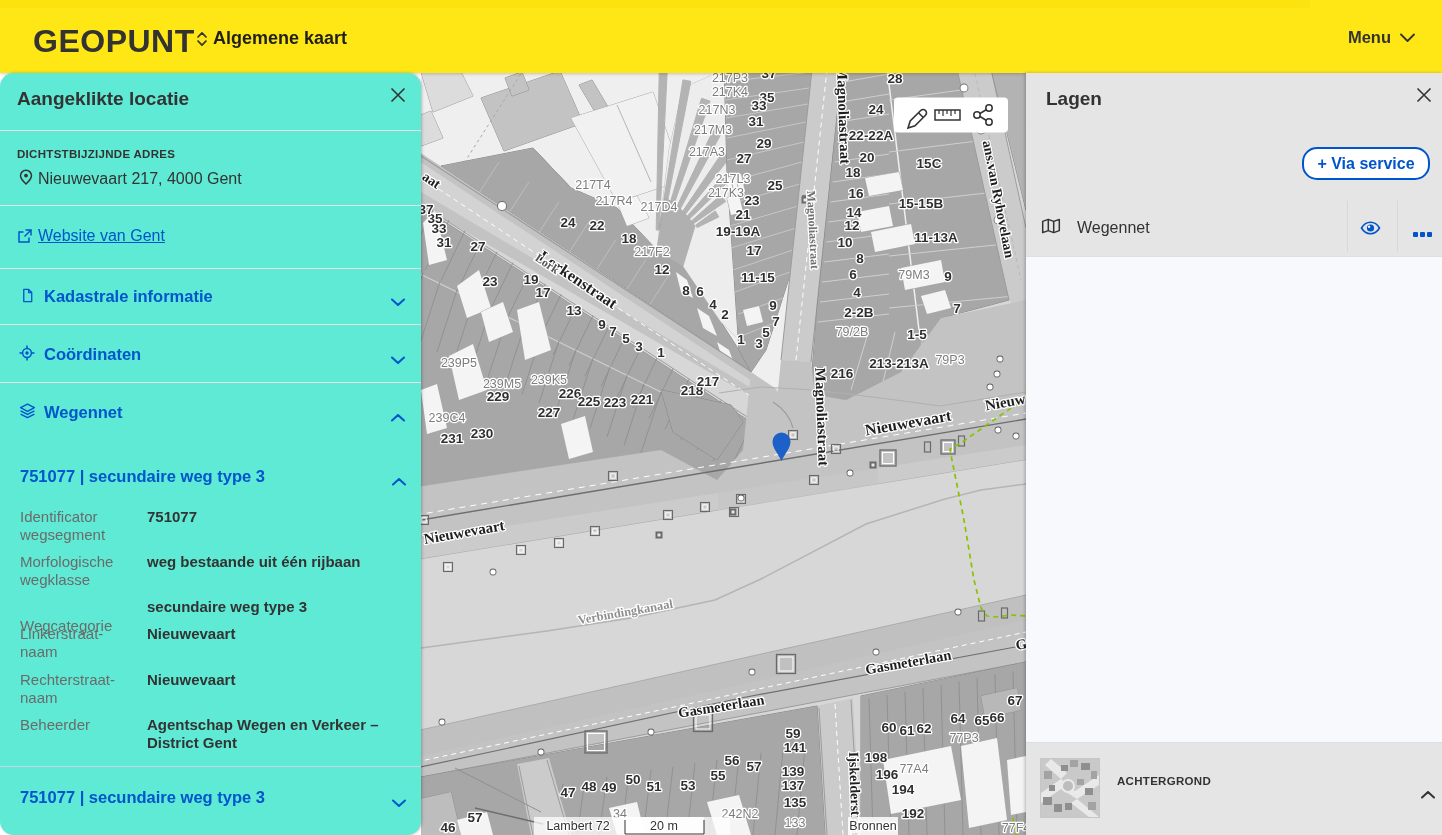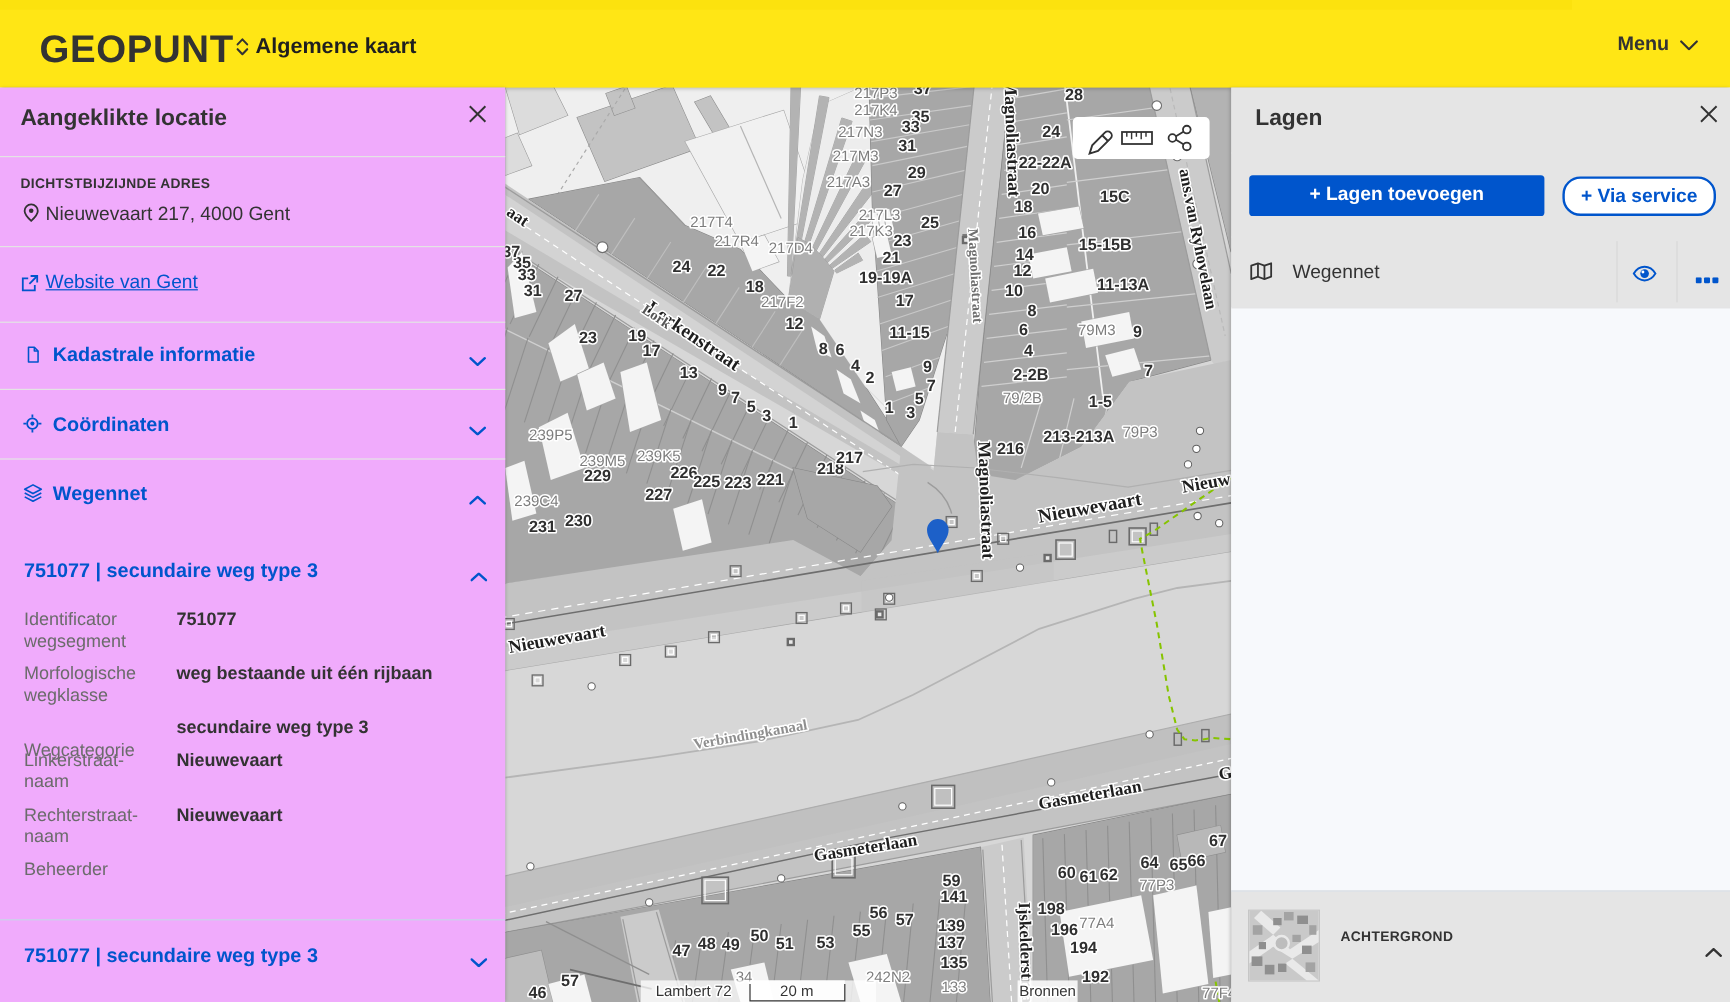--- a/index.html
+++ b/index.html
@@ -3,21 +3,21 @@
 <title>Geopunt</title>
 <style>
 * { margin:0; padding:0; box-sizing:border-box; }
 html,body { width:1442px; height:835px; overflow:hidden; font-family:"Liberation Sans",sans-serif; background:#fff; }
 .abs { position:absolute; }
 .header { position:absolute; left:0; top:0; width:1442px; height:73px; background:#ffe615; box-shadow:0 1px 3px rgba(0,0,0,.2); }
 .header .topstrip { position:absolute; left:0; top:0; width:1310px; height:8px; background:#fce20e; }
 .logo { position:absolute; left:33px; top:23px; font-size:32px; font-weight:bold; letter-spacing:0.5px; color:#333332; }
 .ctx { position:absolute; left:196px; top:28px; display:flex; align-items:center; gap:5px; font-size:18px; font-weight:bold; color:#1f1f1f;text-align:center; }
 .menu { position:absolute; right:27px; top:28px; display:flex; align-items:center; gap:9px; font-size:16.5px; font-weight:bold; color:#333; }
-.lpanel { position:absolute; left:0; top:73px; width:421px; height:762px; background:#f0abfc; box-shadow:1px 0 3px rgba(0,0,0,.25); }
+.lpanel { position:absolute; left:0; top:73px; width:421px; height:762px; background:#5eead4; box-shadow:1px 0 3px rgba(0,0,0,.25);border-radius:14px; }
 .rpanel { position:absolute; left:1026px; top:73px; width:416px; height:762px; background:#e5e5e5; box-shadow:-1px 0 3px rgba(0,0,0,.25); }
 .mapwrap { position:absolute; left:421px; top:60px; width:605px; height:775px; background:#d8d8d8; }
 .sep { position:absolute; left:0; width:100%; height:1px; background:#e4e4e4; }
 .ptitle { font-size:19px; font-weight:bold; color:#333; }
 .blue { color:#0055cc; }
 .secrow { position:absolute; left:0; width:421px; }
 .kv-k { position:absolute; left:20px; font-size:15px; color:#6b6b6b; line-height:17.5px; }
 .kv-v { position:absolute; left:147px; font-size:15px; font-weight:bold; color:#333; line-height:17.5px; }
 .btn-fill { position:absolute; background:#0055cc; color:#fff; font-weight:bold; font-size:16px; text-align:center; border-radius:3px; }
 .btn-line { position:absolute; background:#fff; color:#0055cc; font-weight:bold; font-size:16px; text-align:center; border:2px solid #0055cc; border-radius:15px; }
@@ -541,35 +541,35 @@
   <div class="kv-v" style="top:435px;">751077</div>
   <div class="kv-k" style="top:480px;">Morfologische<br>wegklasse</div>
   <div class="kv-v" style="top:480px;">weg bestaande uit één rijbaan</div>
   <div class="kv-k" style="top:544px;">Wegcategorie</div>
   <div class="kv-v" style="top:525px;">secundaire weg type 3</div>
   <div class="kv-k" style="top:552px;">Linkerstraat-<br>naam</div>
   <div class="kv-v" style="top:552px;">Nieuwevaart</div>
   <div class="kv-k" style="top:598px;">Rechterstraat-<br>naam</div>
   <div class="kv-v" style="top:598px;">Nieuwevaart</div>
   <div class="kv-k" style="top:643px;">Beheerder</div>
+  <div class="kv-v" style="top:643px;">Agentschap Wegen en Verkeer –<br>District Gent</div>
 
   <div class="sep" style="top:693px;background:#c9d4e8;"></div>
   <div class="abs blue" style="left:20px;top:715px;font-size:16.5px;font-weight:bold;">751077 | secundaire weg type 3</div>
   <div class="abs" style="left:392px;top:720px;"><svg width="14" height="8" viewBox="0 0 14 8" fill="none">
         <path d="M1 1.5 L7.0 7 L13 1.5" stroke="#0055cc" stroke-width="2" stroke-linecap="round" stroke-linejoin="round"></path>
       </svg></div>
 </div>
 
 <div class="rpanel">
   <div class="abs" style="left:20px;top:15px;"><span class="ptitle">Lagen</span></div>
   <div class="abs" style="left:390px;top:14px;"><svg width="16" height="16" viewBox="0 0 16 16" fill="none">
         <path d="M1.5 1.5 L14.5 14.5 M14.5 1.5 L1.5 14.5" stroke="#333" stroke-width="1.6"></path>
       </svg></div>
   <div class="sep" style="top:54px;"></div>
-  <div class="btn-fill" style="left:15px;top:73px;width:246px;height:34px;line-height:34px;">+ Lagen toevoegen</div>
   <div class="btn-line" style="left:276px;top:74px;width:128px;height:33px;line-height:29px;">+ Via service</div>
   <div class="sep" style="top:124px;"></div>
   <div class="abs" style="left:15px;top:145px;"><svg width="20" height="16" viewBox="0 0 19 16" fill="none">
         <path d="M1.2 3.4 L6.8 1.4 L12.2 3.4 L17.8 1.4 V12.6 L12.2 14.6 L6.8 12.6 L1.2 14.6 Z" stroke="#333" stroke-width="1.5" stroke-linejoin="round"></path>
         <path d="M6.8 1.4 V12.6 M12.2 3.4 V14.6" stroke="#333" stroke-width="1.5"></path>
       </svg></div>
   <div class="abs" style="left:51px;top:146px;font-size:16px;color:#333;">Wegennet</div>
   <div class="abs" style="left:321px;top:128px;width:1px;height:51px;background:#d8d8d8;"></div>
   <div class="abs" style="left:371px;top:128px;width:1px;height:51px;background:#d8d8d8;"></div>
   <div class="abs" style="left:334px;top:147px;"><svg width="21" height="16" viewBox="0 0 20 16" fill="none">

